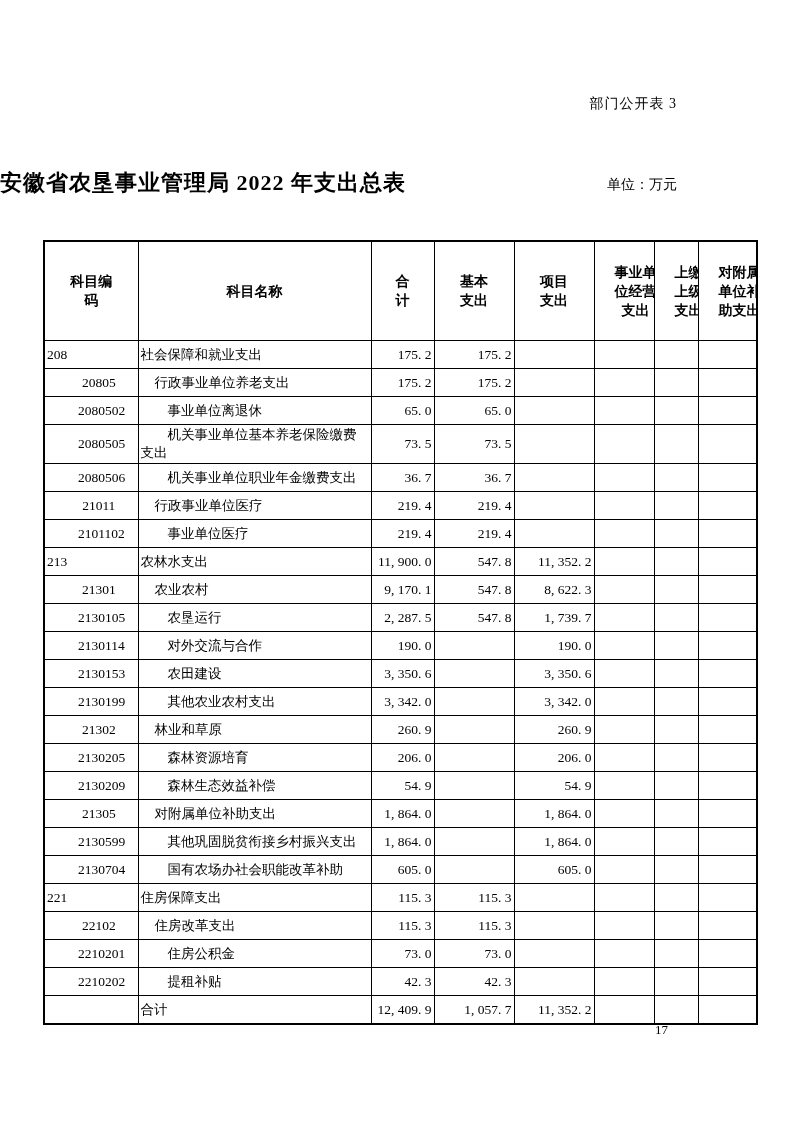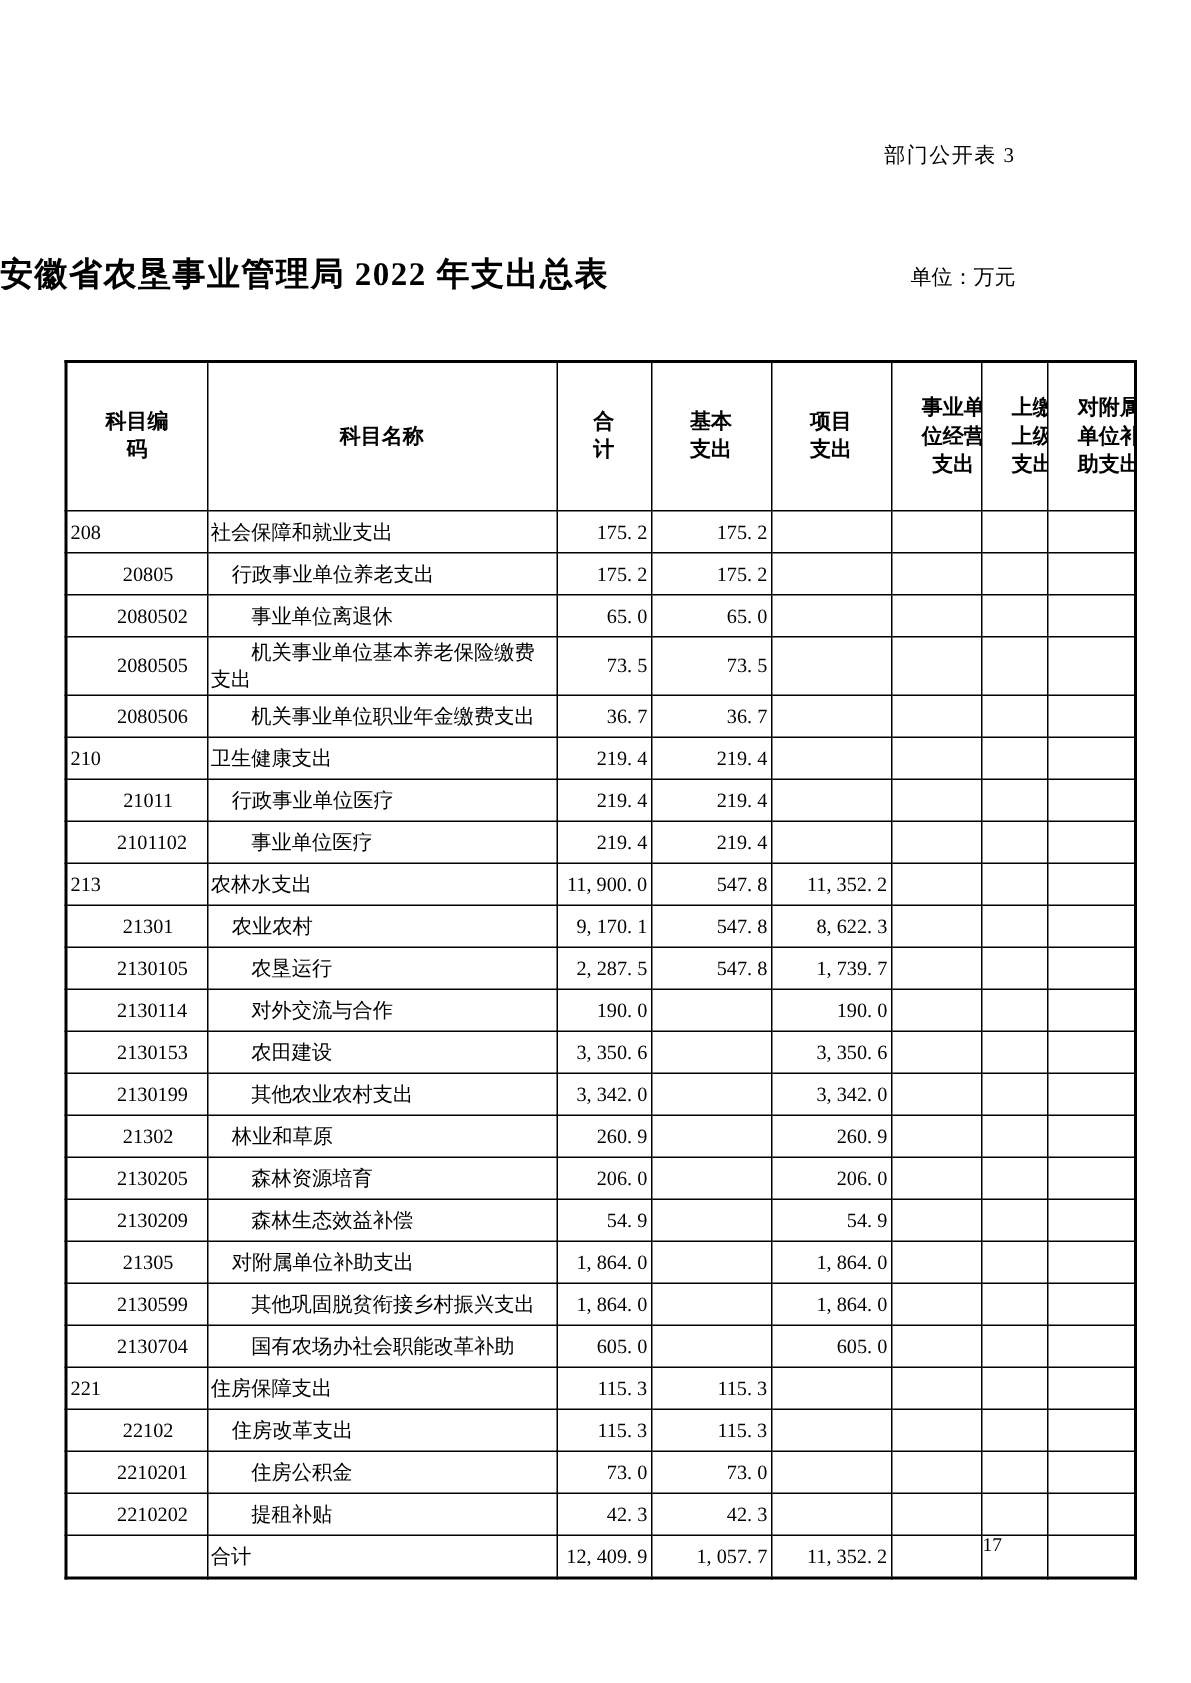--- a/index.html
+++ b/index.html
@@ -133,30 +133,20 @@
         <td class="code lvl2">2080506</td>
         <td class="name lvl2">机关事业单位职业年金缴费支出</td>
         <td class="num">36. 7</td>
         <td class="num">36. 7</td>
         <td class="num"></td>
         <td class="num"></td>
         <td class="num"></td>
         <td class="num"></td>
       </tr>
       <tr>
-        <td class="code lvl0">210</td>
-        <td class="name lvl0">卫生健康支出</td>
-        <td class="num">219. 4</td>
-        <td class="num">219. 4</td>
-        <td class="num"></td>
-        <td class="num"></td>
-        <td class="num"></td>
-        <td class="num"></td>
-      </tr>
-      <tr>
         <td class="code lvl1">21011</td>
         <td class="name lvl1">行政事业单位医疗</td>
         <td class="num">219. 4</td>
         <td class="num">219. 4</td>
         <td class="num"></td>
         <td class="num"></td>
         <td class="num"></td>
         <td class="num"></td>
       </tr>
       <tr>

